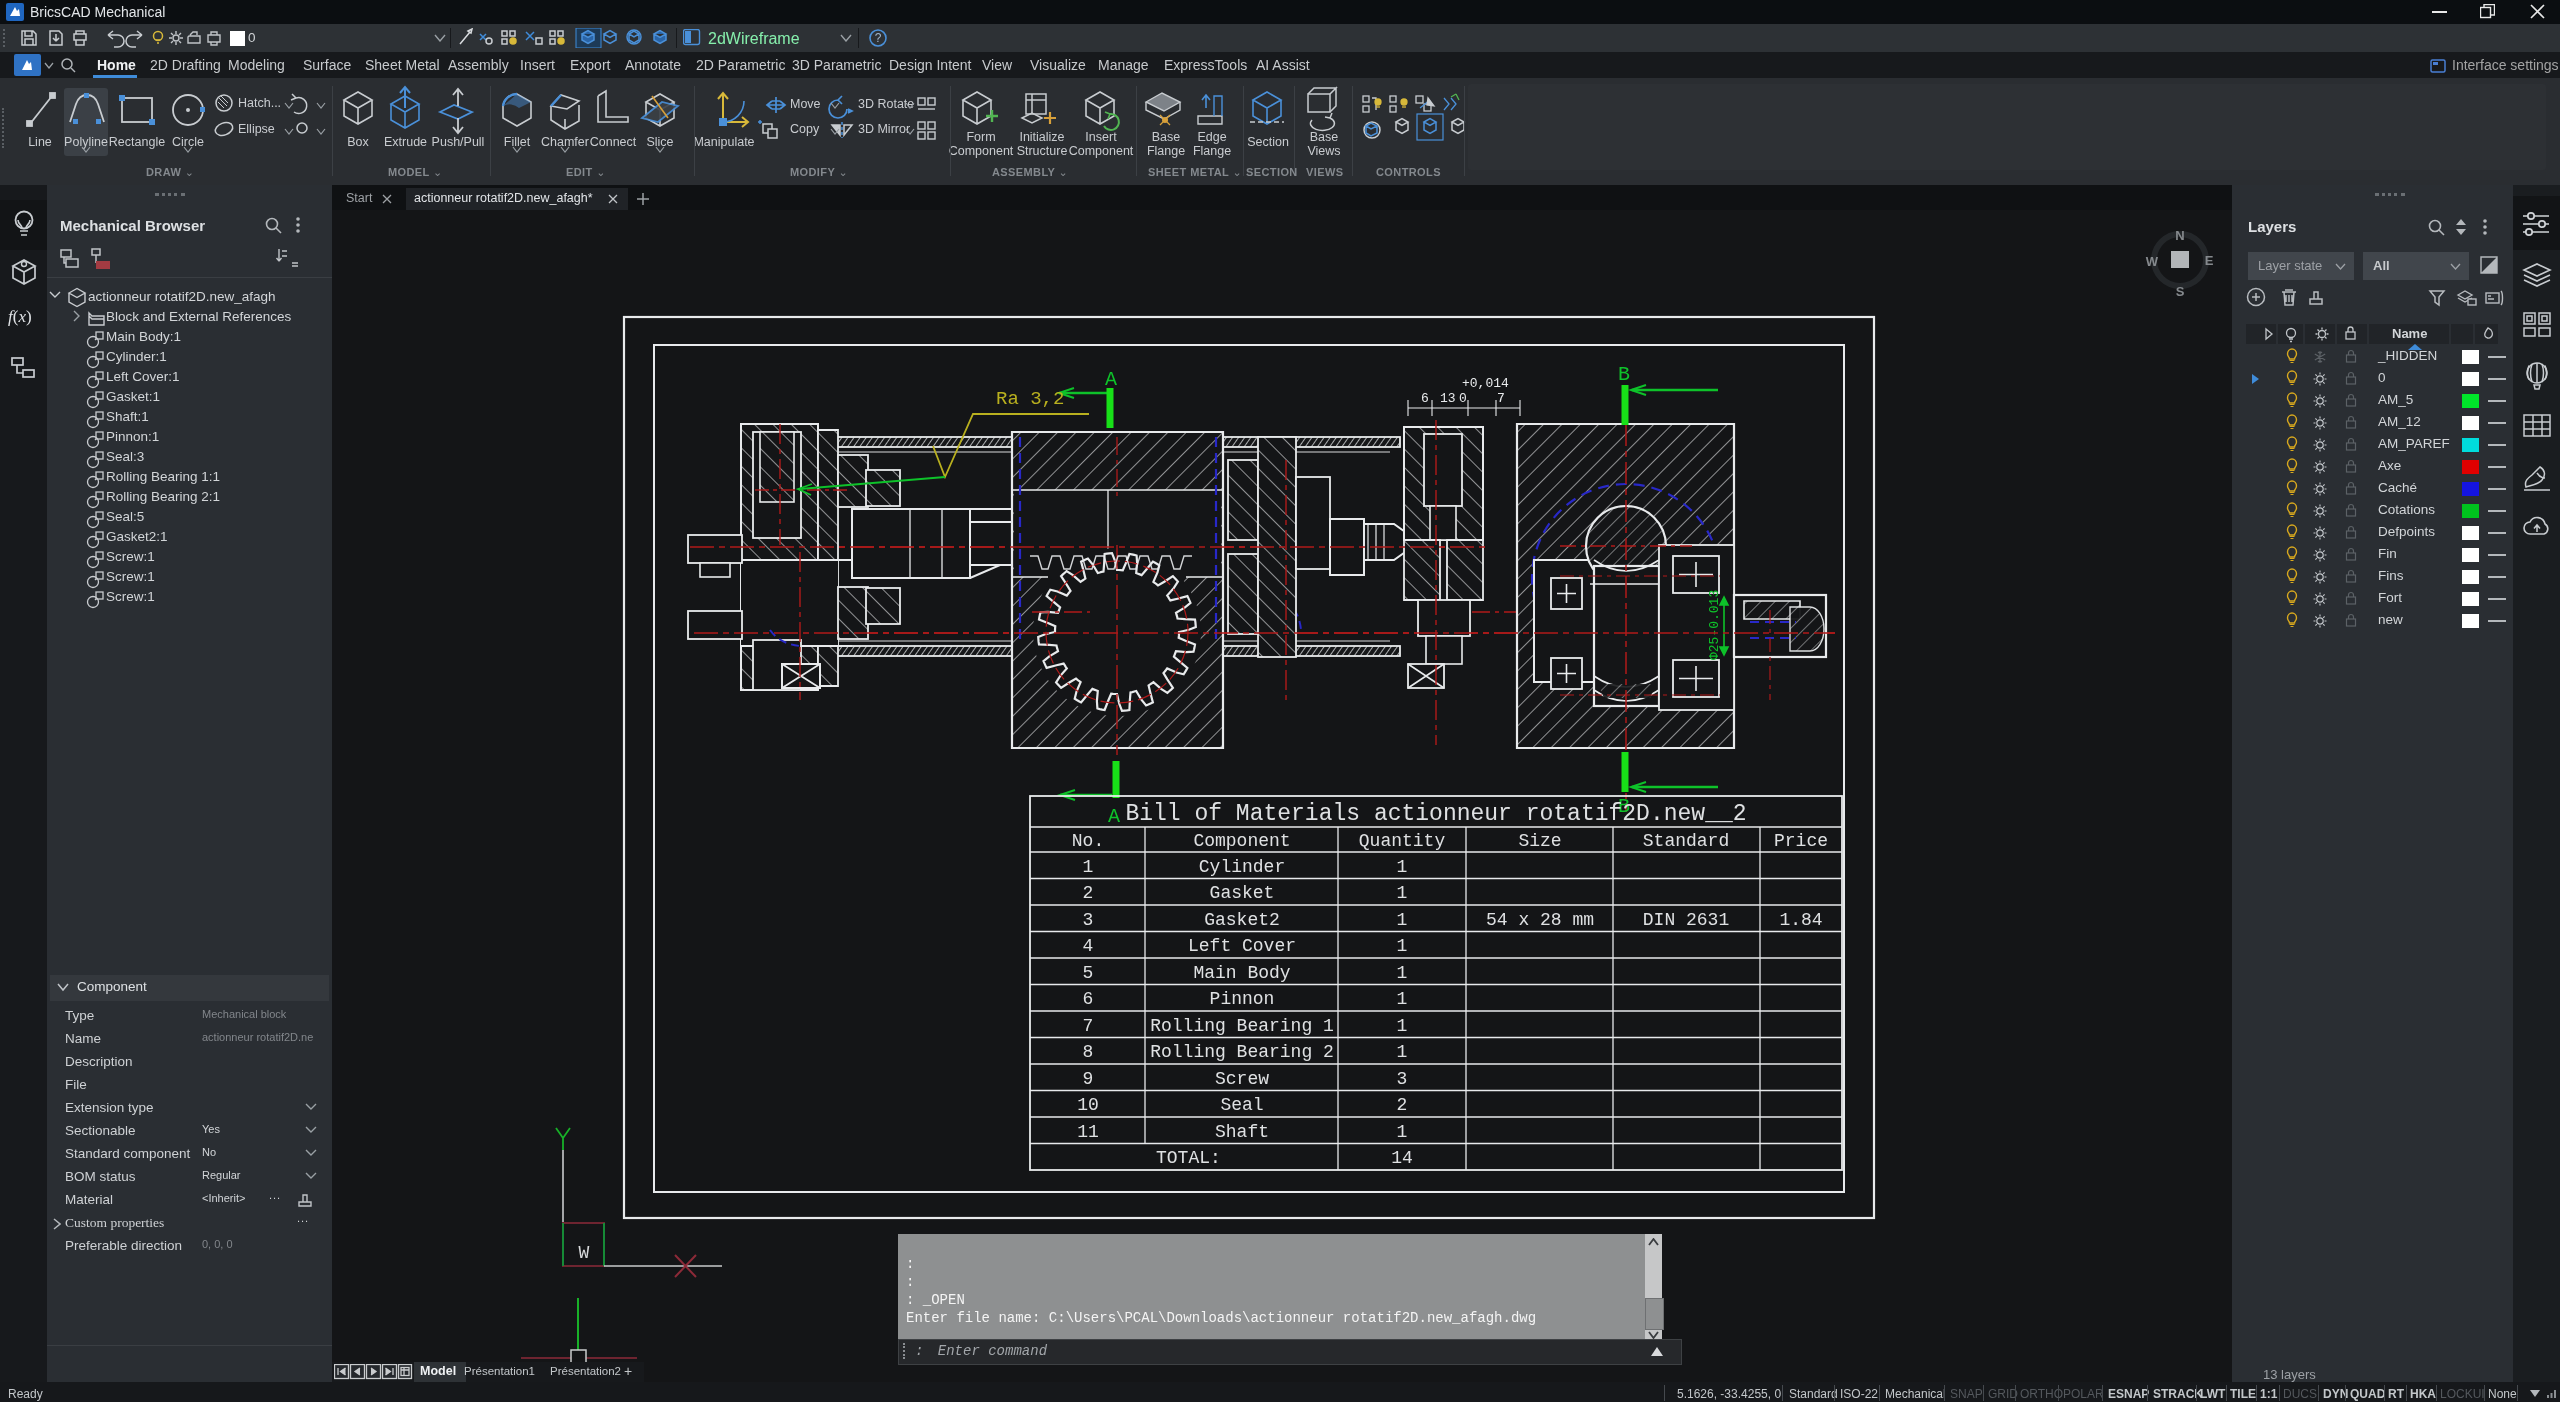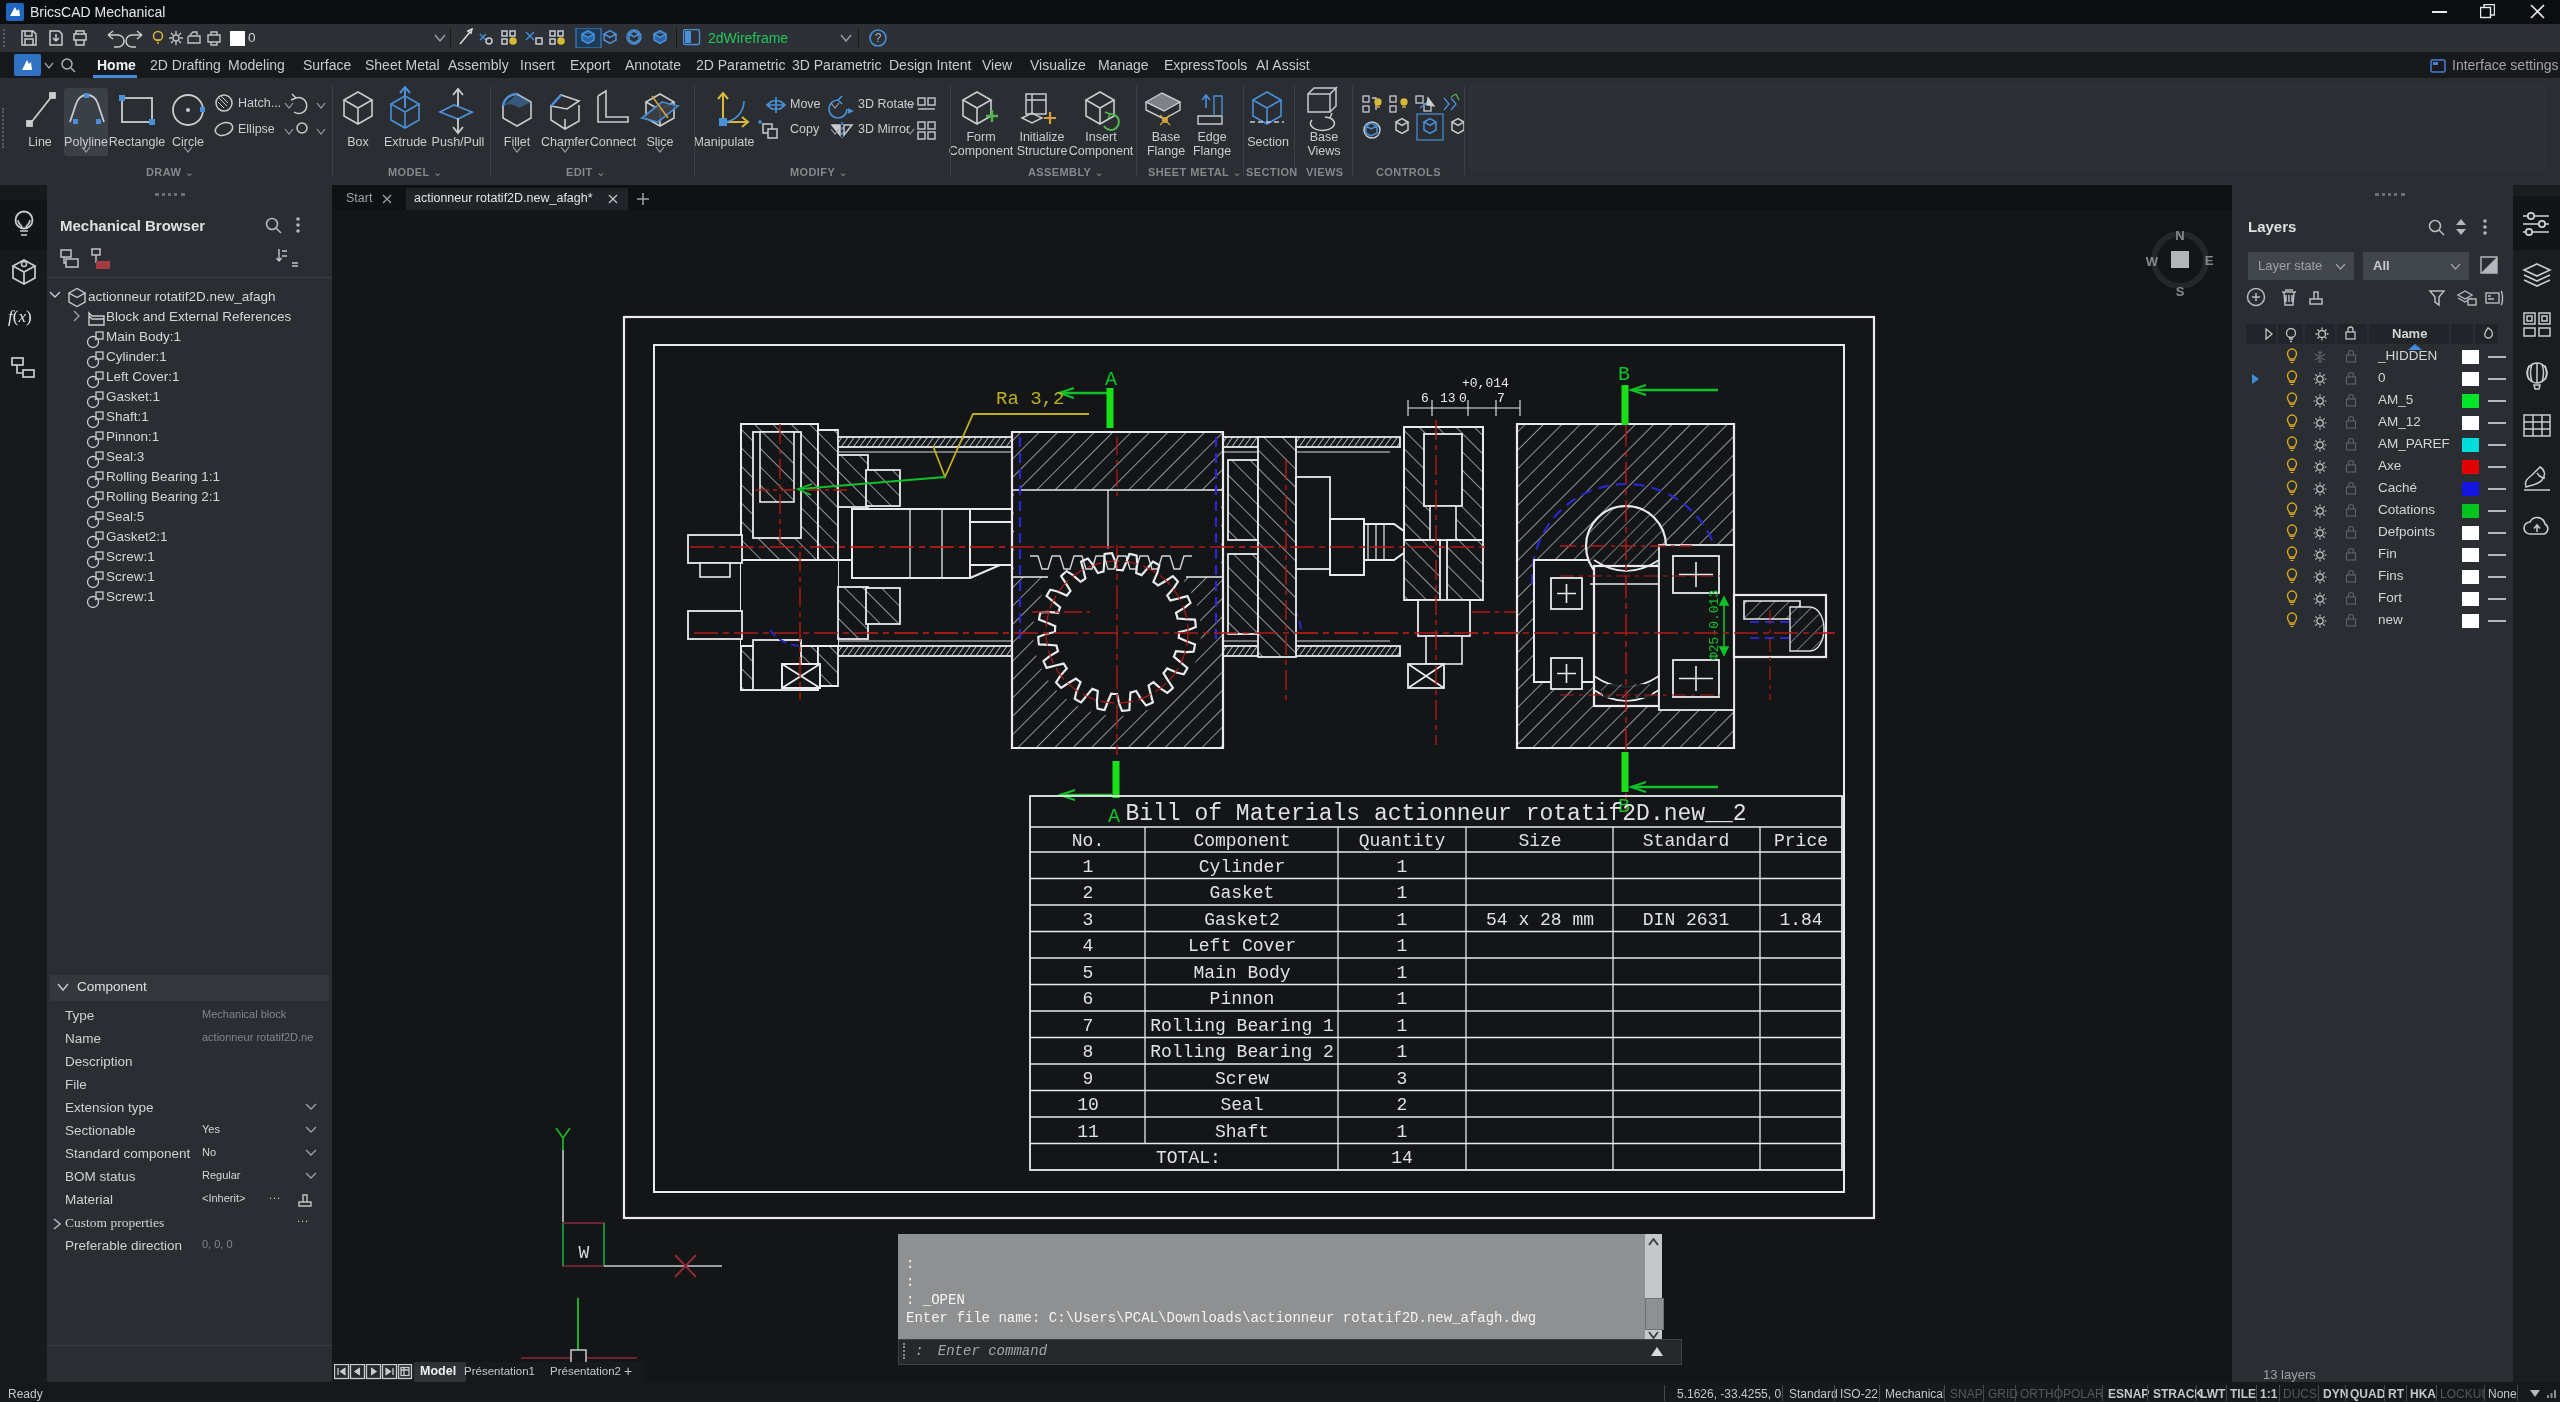--- a/index.html
+++ b/index.html
@@ -95,21 +95,21 @@
         <circle cx="176" cy="9" r="7"></circle>
           <path d="M171 6 l5 -3 5 3 -5 3 z M171 6 v6 l5 3 5 -3 v-6"></path>
         <path d="M196 6 l6 -3.5 6 3.5 -6 3.5 z M196 6 v6 l6 3.5 6 -3.5 v-6" fill="#2a65a8"></path>
       </g>
     </svg>
     <div class="abs" style="left:676px;top:4px;width:1px;height:20px;background:#17191c;"></div>
     <svg class="abs" style="left:683px;top:5px" width="18" height="17">
         <rect x="0.5" y="0.5" width="16" height="15" rx="2" fill="none" stroke="#4a90d9" stroke-width="1.4"></rect>
         <rect x="2" y="2" width="6" height="12" fill="#4a90d9"></rect>
       </svg>
-    <div class="abs" style="left:708px;top:6px;font-size:14px;color:#22c55e;">2dWireframe</div>
+    <div class="abs" style="left:708px;top:6px;font-size:16px;color:#86efac;">2dWireframe</div>
     <svg class="abs" style="left:840px;top:10px" width="12" height="8">
         <path d="M1 1 L6 7 L11 1" fill="none" stroke="#9aa0a5" stroke-width="1.4"></path>
       </svg>
     <div class="abs" style="left:858px;top:4px;width:1px;height:20px;background:#17191c;"></div>
     <svg class="abs" style="left:868px;top:4px" width="20" height="20">
         <circle cx="10" cy="10" r="8" fill="none" stroke="#4a90d9" stroke-width="1.6"></circle>
         <text x="10" y="14" text-anchor="middle" font-size="12" fill="#9fb6cf" font-family="Liberation Sans">?</text>
       </svg>
   </div>
   <div class="abs" id="tabrow">
@@ -373,21 +373,21 @@
     <div class="gsep" style="left:950px;"></div>
     <div class="gsep" style="left:1136px;"></div>
     <div class="gsep" style="left:1243px;"></div>
     <div class="gsep" style="left:1294px;"></div>
     <div class="gsep" style="left:1352px;"></div>
     <div class="gsep" style="left:1464px;"></div>
     <div class="grplabel" style="left:146px;">DRAW <span style="font-weight:normal">⌄</span></div>
     <div class="grplabel" style="left:388px;">MODEL <span style="font-weight:normal">⌄</span></div>
     <div class="grplabel" style="left:566px;">EDIT <span style="font-weight:normal">⌄</span></div>
     <div class="grplabel" style="left:790px;">MODIFY <span style="font-weight:normal">⌄</span></div>
-    <div class="grplabel" style="left:1028px;">ASSEMBLY <span style="font-weight:normal">⌄</span></div>
+    <div class="grplabel" style="left:992px;">ASSEMBLY <span style="font-weight:normal">⌄</span></div>
     <div class="grplabel" style="left:1148px;">SHEET METAL <span style="font-weight:normal">⌄</span></div>
     <div class="grplabel" style="left:1246px;">SECTION</div>
     <div class="grplabel" style="left:1306px;">VIEWS</div>
     <div class="grplabel" style="left:1376px;">CONTROLS</div>
   </div>
   <div class="abs" id="lstrip">
     <div class="abs" style="left:0;top:15px;width:47px;height:50px;background:#121416;"></div>
     <svg class="abs" style="left:12px;top:25px" width="24" height="30">
         <circle cx="12" cy="10" r="8.5" fill="none" stroke="#c8ccd0" stroke-width="1.8"></circle>
         <path d="M8 21 h8 M9 25 h6 M10 18 c0-3 -4-4 -4-8 M14 18 c0-3 4-4 4-8" stroke="#c8ccd0" stroke-width="1.6" fill="none"></path>

